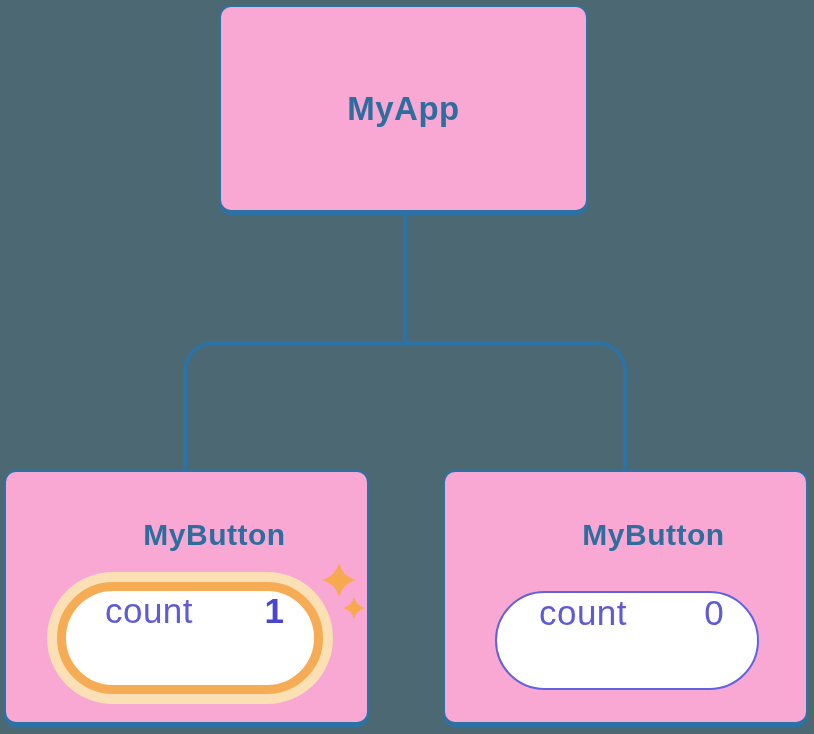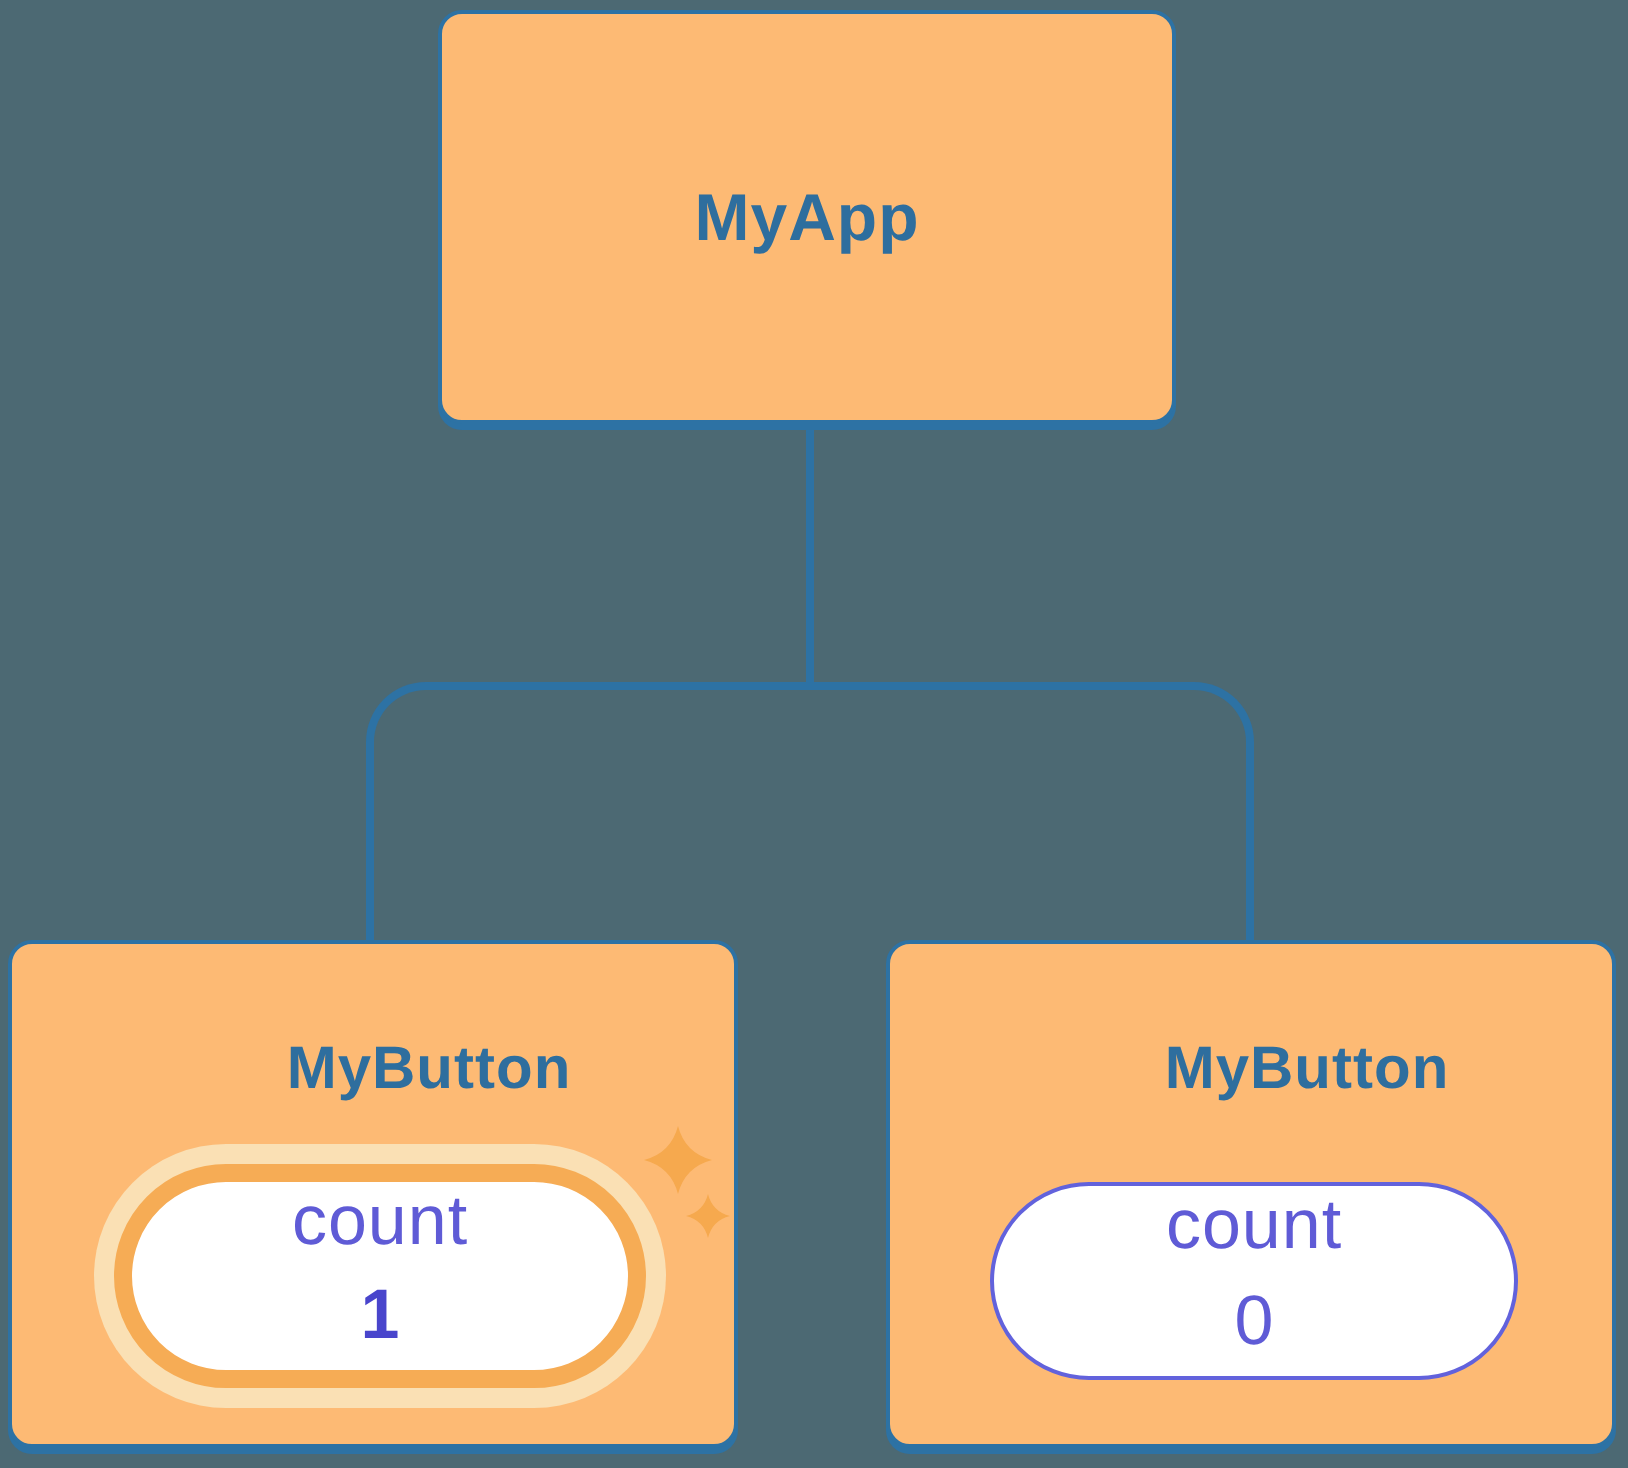--- a/index.html
+++ b/index.html
@@ -10,21 +10,21 @@
   .canvas {
     position: relative;
     width: 814px;
     height: 734px;
     background: #4C6973;
     overflow: hidden;
   }
   
   .card {
     position: absolute;
-    background: #fdba74;
+    background: #f9a8d4;
     border: 2px solid #2D72A4;
     border-radius: 12px;
     box-shadow: 0 3px 0 #2D72A4;
     box-sizing: border-box;
   }
   .card-root {
     left: 219px; top: 5px;
     width: 369px; height: 207px;
     display: flex; align-items: center; justify-content: center;
   }
@@ -66,22 +66,21 @@
     border-right: 4px solid #2D72A4;
     border-radius: 30px 30px 0 0;
   }
 
   
   .pill {
     position: absolute;
     box-sizing: border-box;
     background: #FFFFFF;
     display: flex;
-    align-items: center;
-    flex-direction: column;
+    align-items: flex-start;
   }
   .pill-highlighted {
     left: 51px; top: 110px;
     width: 266px; height: 112px;
     border: 9px solid #F6AC55;
     border-radius: 60px;
     box-shadow: 0 0 0 10px #FAE0B4;
   }
   .pill-plain {
     left: 50px; top: 119px;

